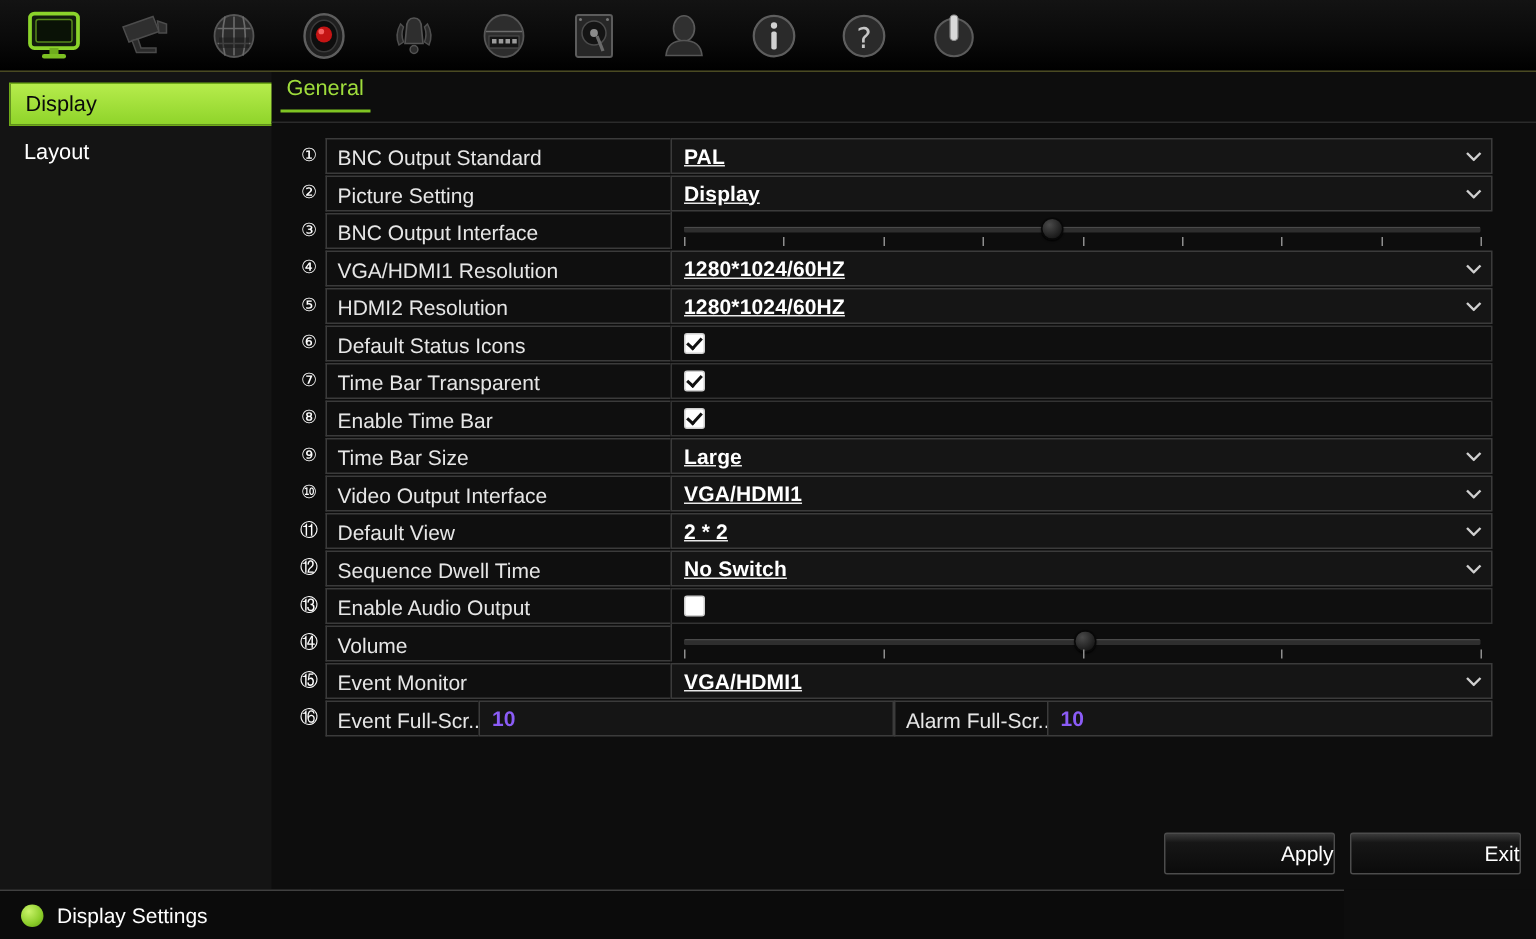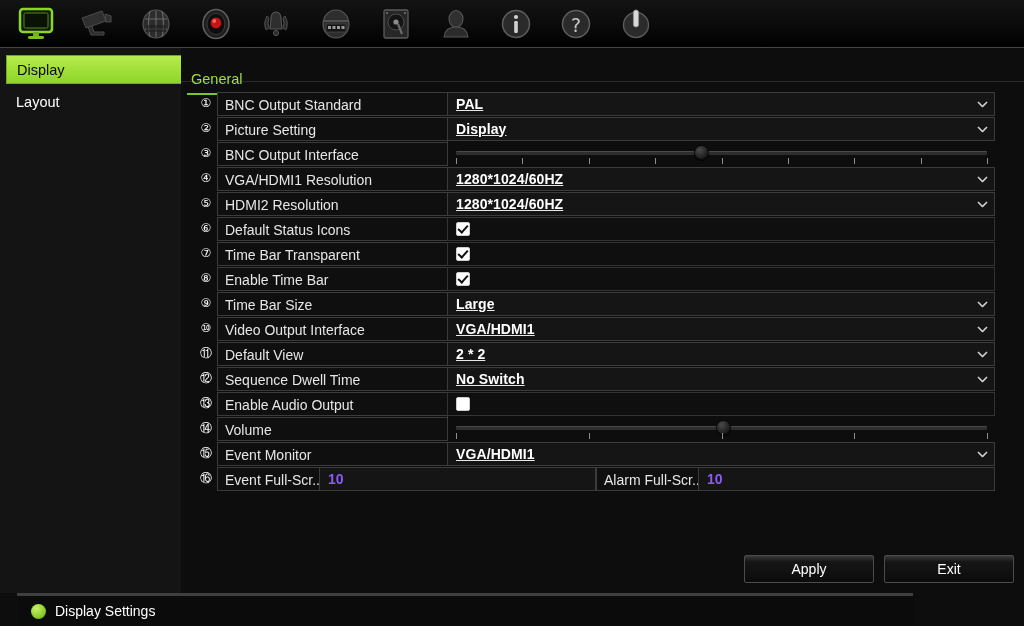--- a/index.html
+++ b/index.html
@@ -92,21 +92,21 @@
     left: 0; top: 0;
     width: 843px;
     height: 34px;
     border-bottom: 1px solid #2b2b2b;
     box-sizing: border-box;
     display: flex;
     align-items: flex-start;
     padding-left: 6px;
   }
   .tab {
-    margin-top: 22px;
+    margin-top: 2px;
     font-size: 14.5px;
     color: #9fdd3c;
     padding: 0 4px 5px 4px;
     border-bottom: 2px solid #7fc423;
     cursor: pointer;
     line-height: 18px;
   }
 
   
   .rows {
@@ -284,43 +284,43 @@
 
   
   .btn-bar {
     position: absolute;
     right: 10px;
     top: 507px;
     display: flex;
     gap: 10px;
   }
   .btn {
-    width: 130px;
+    width: 114px;
     height: 28px;
     background: linear-gradient(180deg, #3a3a3a 0%, #161616 22%, #0b0b0b 100%);
     border: 1px solid #4c4c4c;
     border-radius: 2px;
     color: #ffffff;
     font-size: 14px;
     display: flex;
     align-items: center;
-    justify-content: center;
+    justify-content: flex-end;
     cursor: pointer;
     box-sizing: border-box;
   }
 
   
   .statusbar {
     position: absolute;
-    left: 17px;
+    left: 0;
     top: 593px;
     width: 896px;
     height: 33px;
     background: #0b0b0b;
-    border-top: 3px solid #404040;
+    border-top: 1px solid #404040;
     display: flex;
     align-items: center;
     padding-left: 14px;
     box-sizing: border-box;
   }
   .status-dot {
     width: 15px;
     height: 15px;
     border-radius: 50%;
     background: radial-gradient(circle at 35% 30%, #caf36a 0%, #8ccd2a 60%, #5f9a12 100%);

